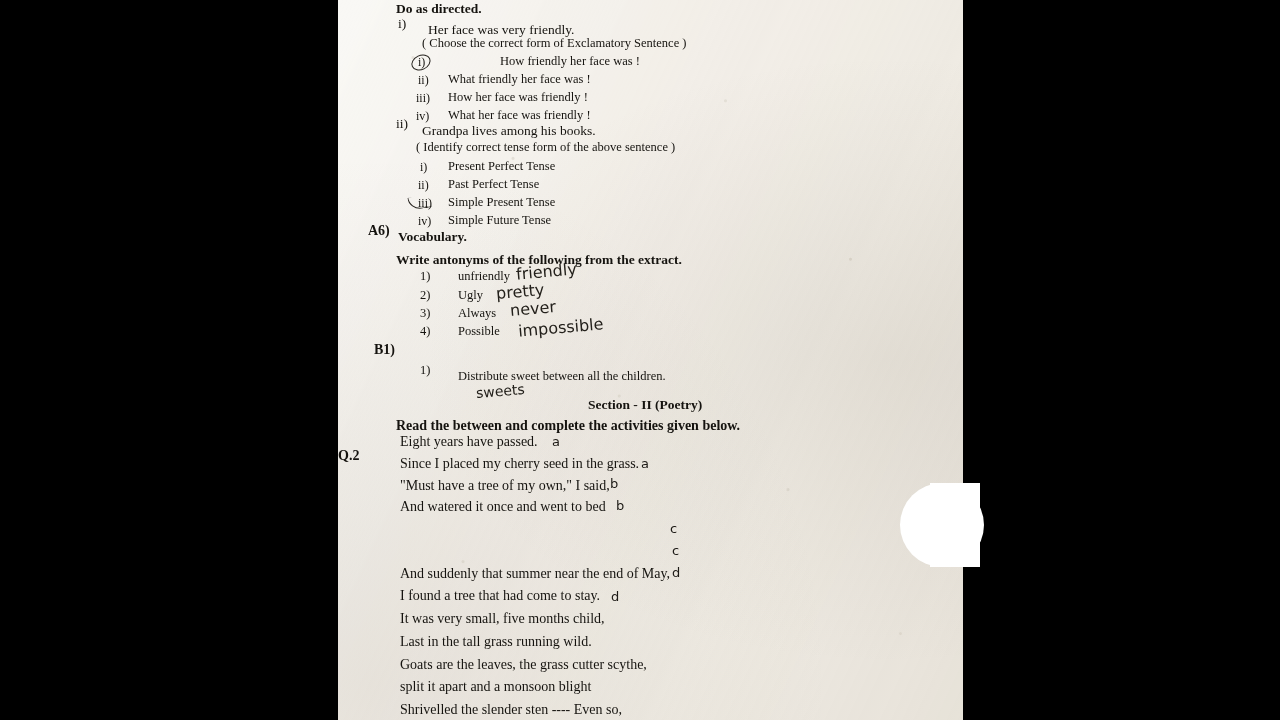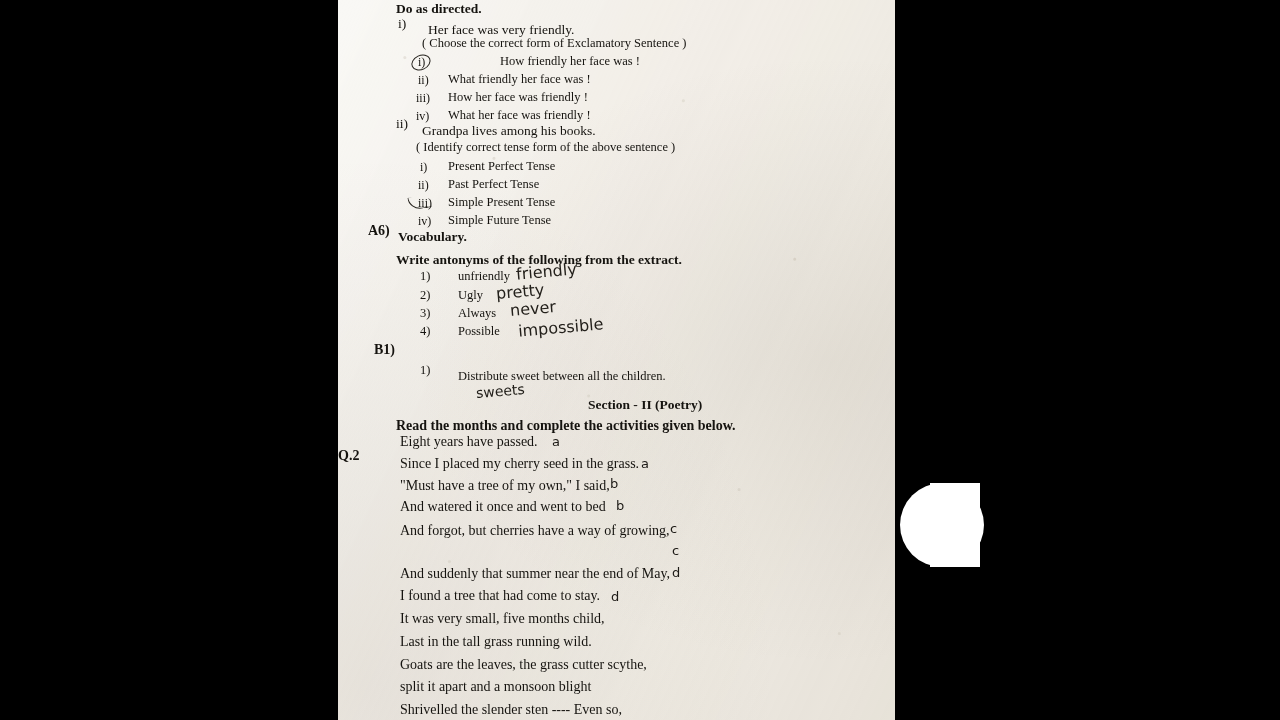--- a/index.html
+++ b/index.html
@@ -16,21 +16,21 @@
   #viewer {
     position: relative;
     width: 1280px;
     height: 720px;
     background: #000000;
   }
   #page {
     position: absolute;
     left: 338px;
     top: 0;
-    width: 557px;
+    width: 625px;
     height: 720px;
     background: #f3f0ea;
     overflow: hidden;
   }
   
   #page::before {
     content: "";
     position: absolute;
     inset: 0;
     background:
@@ -196,35 +196,34 @@
     <div class="ink sm" style="left:120px; top:325px;">Possible</div>
     <div class="hand" style="left:180px; top:318px;">impossible</div>
 
     <div class="ink qlbl" style="left:36px; top:342px;">B1)</div>
     <div class="ink sm" style="left:82px; top:364px;">1)</div>
     <div class="ink sm" style="left:120px; top:370px;">Distribute sweet between all the children.</div>
     <div class="hand handsm" style="left:138px; top:383px;">sweets</div>
 
     <div class="ink b" style="left:250px; top:398px;">Section - II (Poetry)</div>
     <div class="ink qlbl" style="left:0px; top:408px;margin-top:40px;">Q.2</div>
-    <div class="ink b" style="left:58px; top:418px; font-size:14px;">Read the months and complete the activities given below.</div>
+    <div class="ink b" style="left:58px; top:418px; font-size:14px;">Read the between and complete the activities given below.</div>
 
     <div class="poem-line" style="left:62px; top:434px;">Eight years have passed.</div>
     <div class="mark" style="left:214px; top:434px;">a</div>
 
     <div class="poem-line" style="left:62px; top:456px;">Since I placed my cherry seed in the grass.</div>
     <div class="mark" style="left:303px; top:456px;">a</div>
 
     <div class="poem-line" style="left:62px; top:478px;">"Must have a tree of my own," I said,</div>
     <div class="mark" style="left:272px; top:476px;">b</div>
 
     <div class="poem-line" style="left:62px; top:499px;">And watered it once and went to bed</div>
     <div class="mark" style="left:278px; top:498px;">b</div>
 
-    <div class="poem-line" style="left:62px; top:523px;">And forgot, but cherries have a way of growing,</div>
     <div class="mark" style="left:332px; top:521px;">c</div>
 
     <div class="mark" style="left:334px; top:543px;">c</div>
 
     <div class="poem-line" style="left:62px; top:566px;">And suddenly that summer near the end of May,</div>
     <div class="mark" style="left:334px; top:565px;">d</div>
 
     <div class="poem-line" style="left:62px; top:588px;">I found a tree that had come to stay.</div>
     <div class="mark" style="left:273px; top:589px;">d</div>
 

